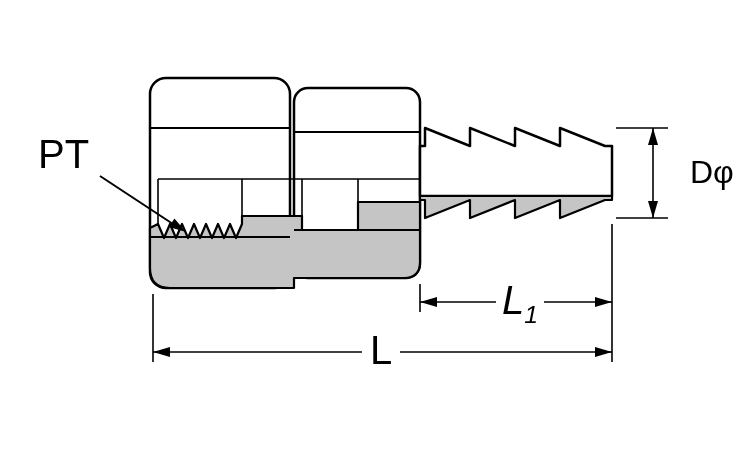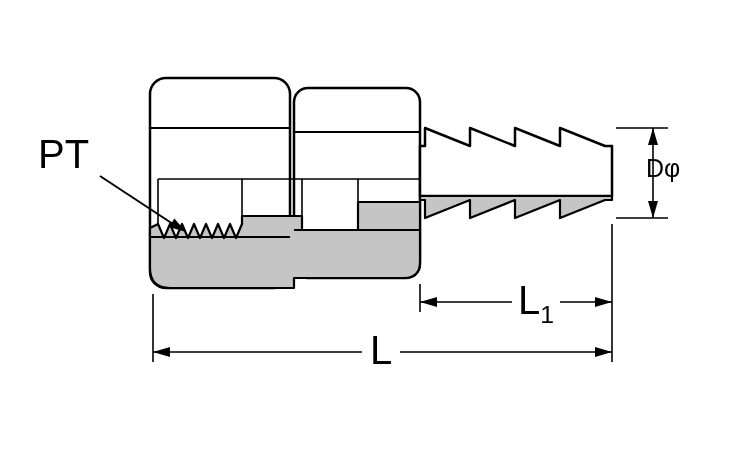--- a/index.html
+++ b/index.html
@@ -2,22 +2,22 @@
 <html><head>
 <meta charset="utf-8">
 <style>
   html,body { margin:0; padding:0; background:#ffffff; }
   body { width:750px; height:450px; overflow:hidden; font-family:"Liberation Sans", sans-serif; }
   .canvas { position:relative; width:750px; height:450px; background:#ffffff; }
   .canvas svg { position:absolute; left:0; top:0; }
   .label { position:absolute; color:#000; line-height:1; white-space:nowrap; font-size:40px; }
   .label-pt  { left:38px;  top:134px; }
   .label-rc  { left:20px;  top:192px; }
-  .label-dphi{ left:646px; top:156px; font-size:25px; }
-  .label-l1  { left:512px; top:280px; background:#ffffff; padding:0 6px; }
+  .label-dphi{ left:690px; top:156px; font-size:32px; }
+  .label-l1  { left:496px; top:280px; background:#ffffff; padding:0 6px;font-style:italic; }
   .label-l1 sub { font-size:0.62em; }
   .label-l   { left:362px; top:330px; background:#ffffff; padding:0 8px; }
 </style>
 </head>
 <body>
 
 <div class="canvas">
 
   <svg width="750" height="450" viewBox="0 0 750 450">
 

